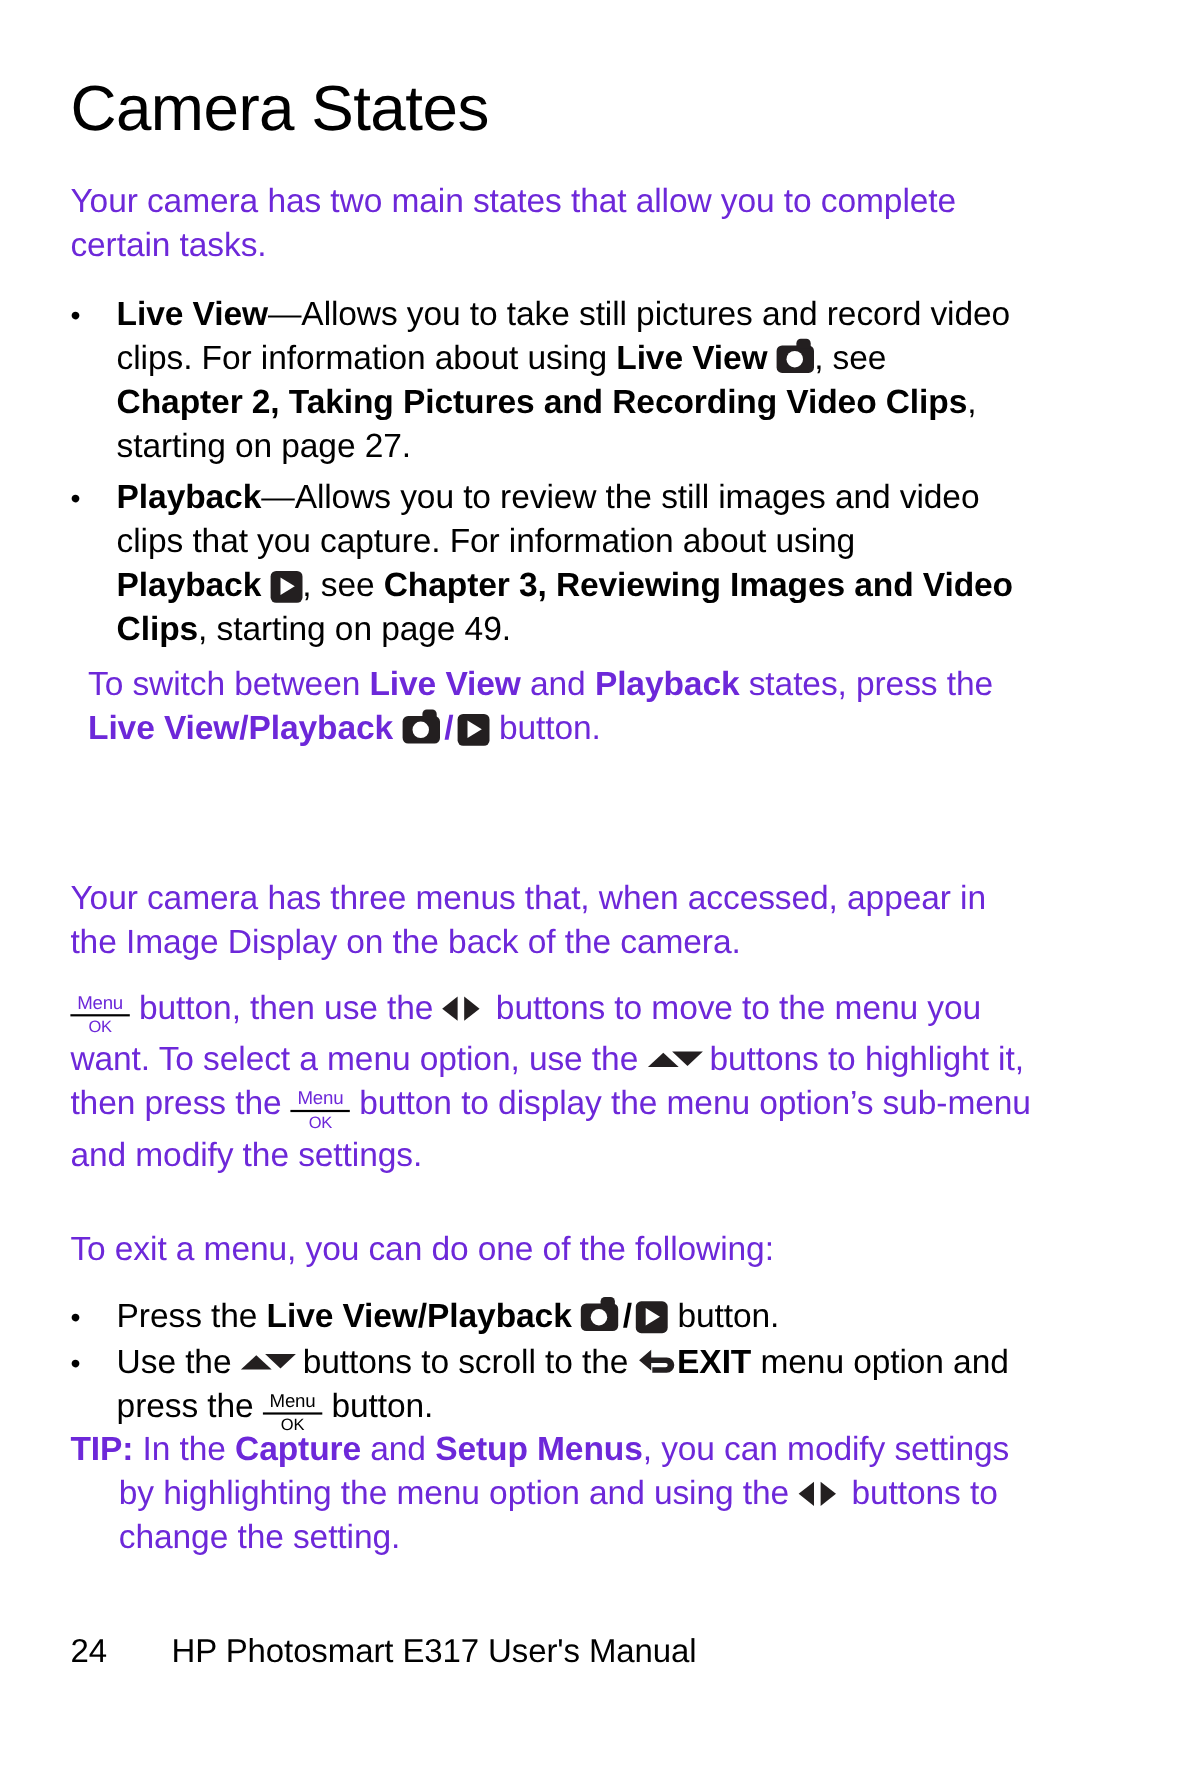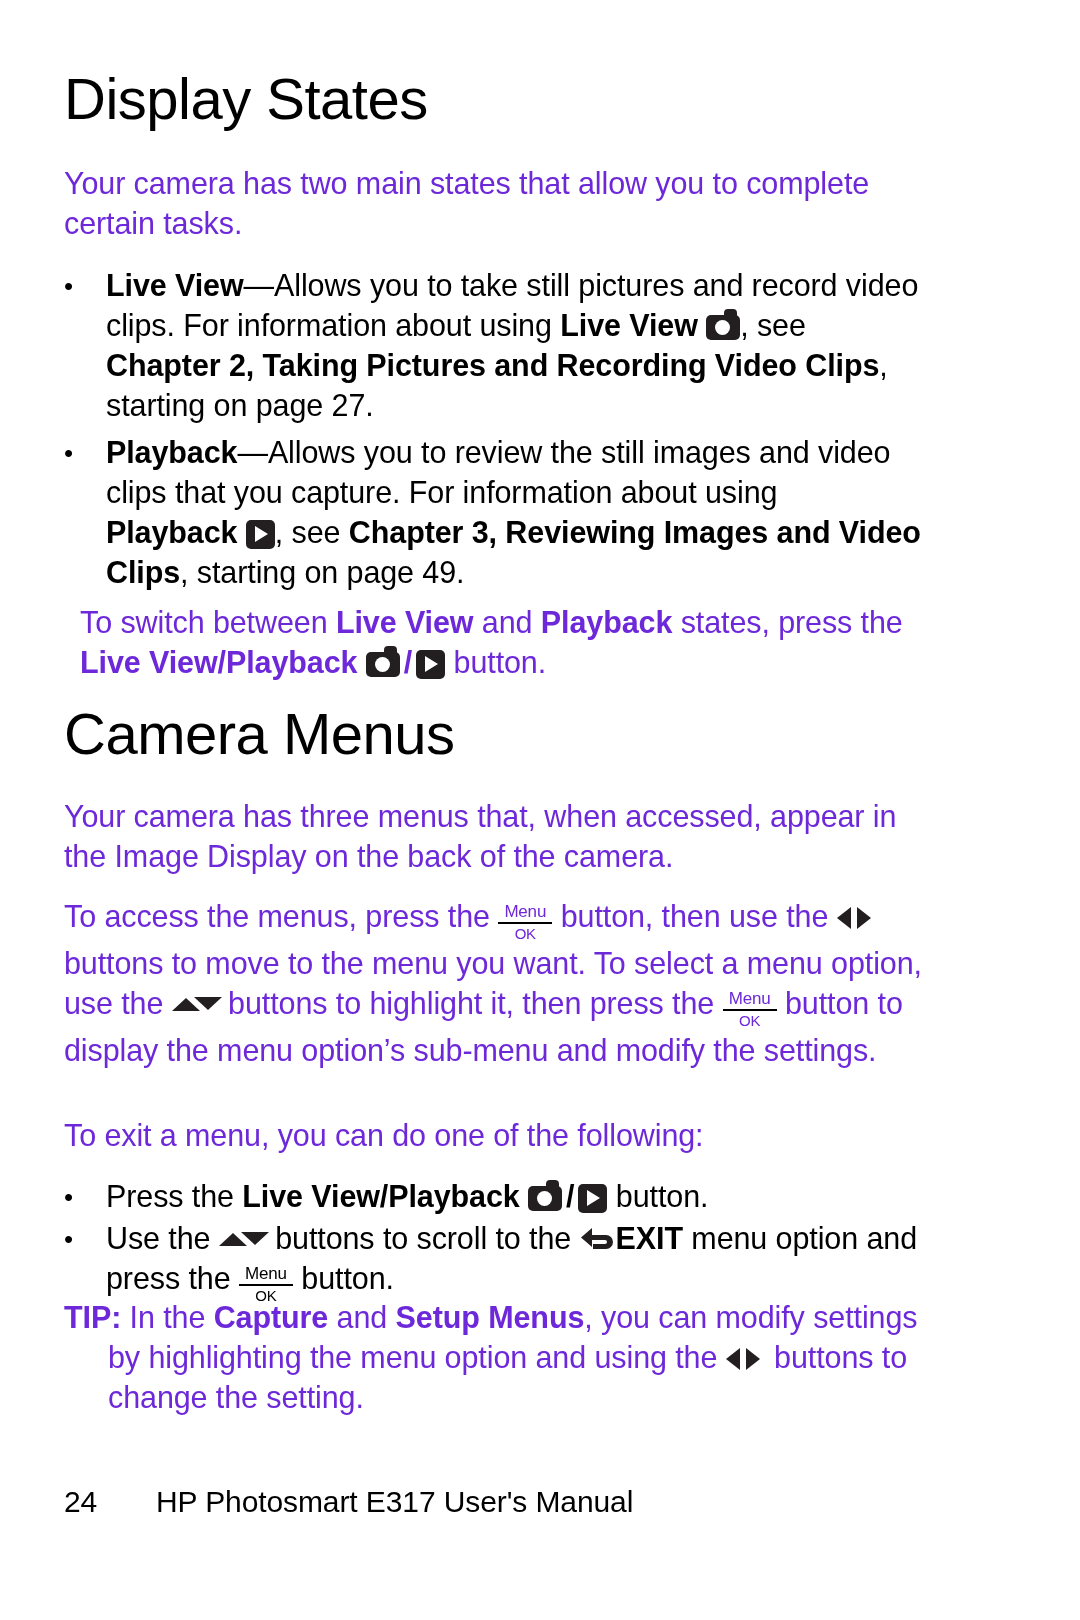--- a/index.html
+++ b/index.html
@@ -196,21 +196,21 @@
     line-height: 38px;
     letter-spacing: -0.1px;
   }
   #footer .pagenum { display: inline-block; width: 92px; }
 </style>
 </head>
 <body>
 
 <div class="page">
 
-  <h1 class="h1" id="heading-camera-states">Display States</h1>
+  <h1 class="h1" id="heading-camera-states">Camera States</h1>
 
   <div class="para" style="left:64px; top:163px; width:858px;">Your camera has two main states that allow you to complete certain tasks.</div>
 
   <div class="bullet-row" style="left:64px; top:265px; width:858px;">
     <span class="bullet-dot">•</span>
     <span class="bullet-body">
       <b>Live View</b><span>—</span><span>Allows you to take still pictures and record video clips. For information about using </span><b>Live View</b><span>&nbsp;</span><span class="ico ico-camera"></span><span>, see </span><b>Chapter 2, Taking Pictures and Recording Video Clips</b><span>, starting on page 27.</span>
     </span>
   </div>
 
@@ -218,26 +218,25 @@
     <span class="bullet-dot">•</span>
     <span class="bullet-body">
       <b>Playback</b><span>—</span><span>Allows you to review the still images and video clips that you capture. For information about using </span><b>Playback</b><span>&nbsp;</span><span class="ico ico-playback"></span><span>, see </span><b>Chapter 3, Reviewing Images and Video Clips</b><span>, starting on page 49.</span>
     </span>
   </div>
 
   <div class="para" style="left:80px; top:602px; width:870px;">
     <span>To switch between </span><b>Live View</b><span> and </span><b>Playback</b><span> states, press the </span><b>Live View/Playback</b><span>&nbsp;</span><span class="ico ico-camera"></span><b style="padding:0 4px;">/</b><span class="ico ico-playback"></span><span> button.</span>
   </div>
 
-  <h1 class="h1" id="heading-camera-menus">Camera Menus</h1>
 
   <div class="para" style="left:64px; top:796px; width:870px;">Your camera has three menus that, when accessed, appear in the Image Display on the back of the camera.</div>
 
   <div class="para" style="left:64px; top:896px; width:880px;">
-    <span>To access the menus, press the </span><span class="ico ico-menuok">
+    <span class="ico ico-menuok">
         <span class="mk-top">Menu</span>
         <span class="mk-rule"></span>
         <span class="mk-bot">OK</span>
       </span><span> button, then use the </span><span class="ico ico-lr">
         <span class="tri-l"></span>
         <span class="tri-r"></span>
       </span><span> buttons to move to the menu you want. To select a menu option, use the </span><span class="ico ico-ud">
         <span class="tri-u"></span>
         <span class="tri-d"></span>
       </span><span> buttons to highlight it, then press the </span><span class="ico ico-menuok">

